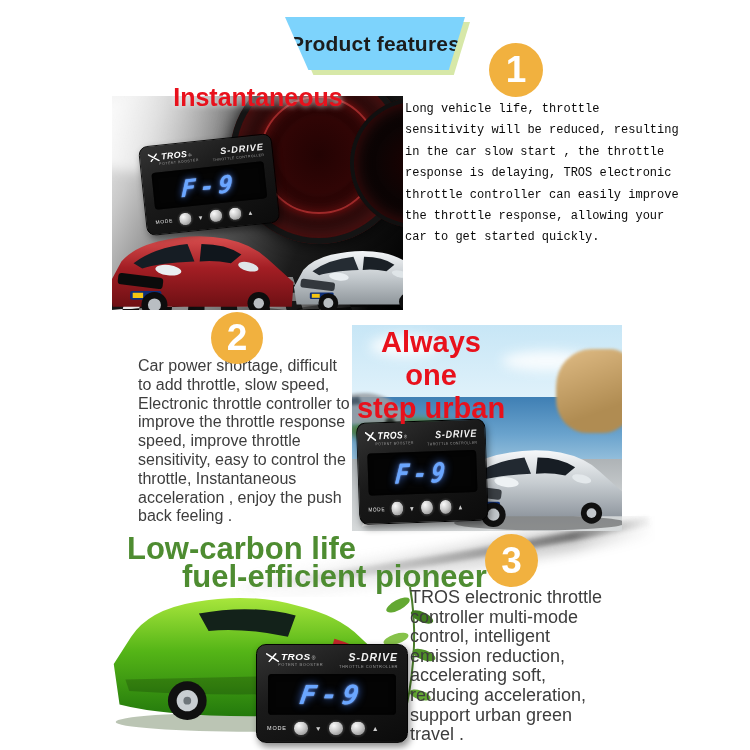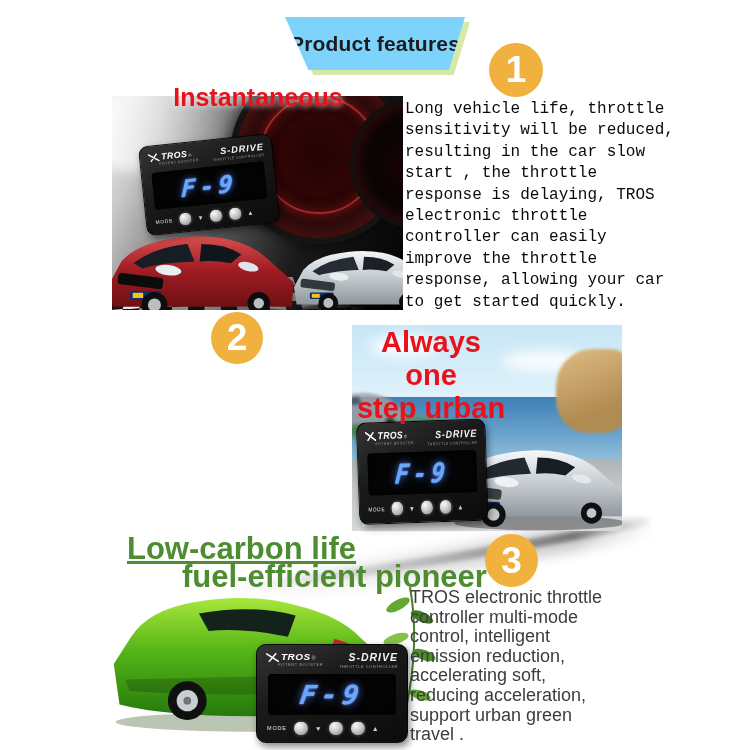--- a/index.html
+++ b/index.html
@@ -25,27 +25,27 @@
   
   .watermark{position:absolute;left:258px;top:330px;z-index:4;font-size:27px;font-weight:700;
         color:#a0a0a0;opacity:.5;letter-spacing:.5px;white-space:nowrap;}
 
   
   .title{position:absolute;z-index:6;font-weight:700;text-align:center;}
   .t1{left:112px;top:84px;width:292px;font-size:25px;line-height:27px;color:#e8111c;
       text-shadow:0 0 6px rgba(255,255,255,.85);}
   .t2{left:353px;top:326px;width:156px;font-size:29px;line-height:33px;color:#e8111c;}
   .t3-line{position:absolute;z-index:6;font-size:31px;font-weight:700;color:#4e8c31;white-space:nowrap;}
-  .t3a{left:127px;top:531px;text-decoration:underline;}
+  .t3a{left:127px;top:531px;}
   .t3b{left:182px;top:559px;}
 
   
   .body-text{position:absolute;z-index:2;}
   .b1{left:405px;top:99px;width:276px;font-family:"Liberation Mono","DejaVu Sans Mono",monospace;
-      font-size:16px;line-height:21.4px;color:#0a0a0a;}
+      font-size:12px;line-height:21.4px;color:#0a0a0a;}
   .b2{left:138px;top:357px;width:215px;font-size:16px;line-height:18.8px;color:#3d3d3d;}
   .b3{left:410px;top:588px;width:200px;font-size:18px;line-height:19.6px;color:#3d3d3d;}
 
   
   .scene{position:absolute;overflow:hidden;z-index:1;}
   .scene1{left:112px;top:96px;width:291px;height:214px;
       background:linear-gradient(115deg,#f2f2f2 0%,#c9c9c9 14%,#5a5a5a 42%,#1b1b1b 66%,#000 100%);}
   .streak{position:absolute;left:-34px;top:-26px;width:210px;height:95px;border-radius:50%;
       background:linear-gradient(100deg,rgba(255,255,255,.95),rgba(255,255,255,0) 70%);
       filter:blur(6px);transform:rotate(-16deg);}
@@ -388,15 +388,16 @@
     <div>Instantaneous</div>
   </div>
   <div class="title t2">
     <div>Always one</div>
     <div>step urban</div>
   </div>
   <div class="t3-line t3a">Low-carbon life</div>
   <div class="t3-line t3b">fuel-efficient pioneer</div>
 
   <div class="body-text b1">Long vehicle life, throttle sensitivity will be reduced, resulting in the car slow start , the throttle response is delaying, TROS electronic throttle controller can easily improve the throttle response, allowing your car to get started quickly.</div>
+  <div class="body-text b2">Car power shortage, difficult to add throttle, slow speed, Electronic throttle controller to improve the throttle response speed, improve throttle sensitivity, easy to control the throttle, Instantaneous acceleration , enjoy the push back feeling .</div>
   <div class="body-text b3">TROS electronic throttle controller multi-mode control, intelligent emission reduction, accelerating soft, reducing acceleration, support urban green travel .</div>
 
 </div>
 
 </body></html>

